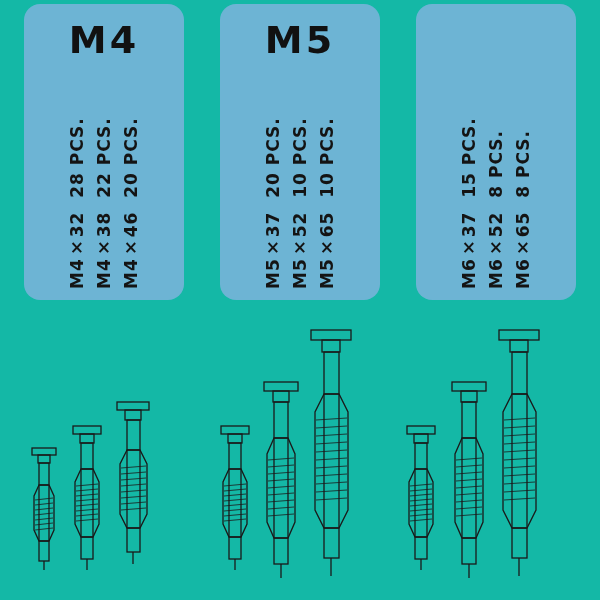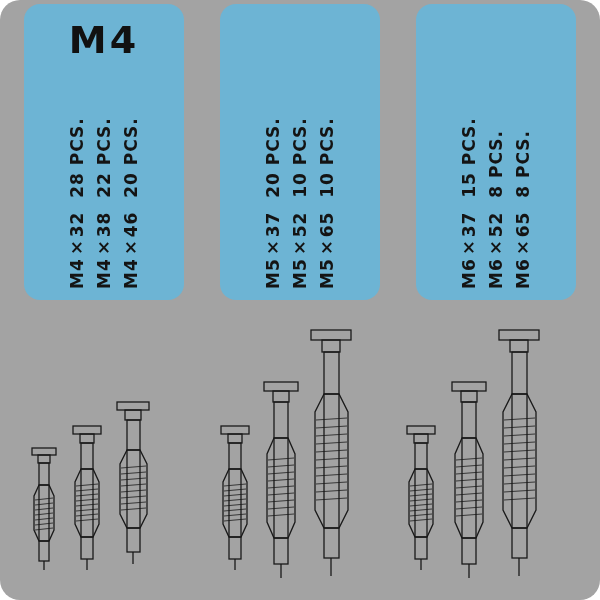--- a/index.html
+++ b/index.html
@@ -11,22 +11,21 @@
     width: 600px;
     height: 600px;
     font-family: "Liberation Sans", sans-serif;
     overflow: hidden;
     position: relative;
   }
   .page {
     position: relative;
     width: 600px;
     height: 600px;
-    background: #a3a3a3;
-    border-radius: 20px;
+    background: #14b8a6;
   }
 
   
   .cards {
     position: absolute;
     top: 4px;
     left: 0;
     width: 600px;
     height: 300px;
     display: flex;
@@ -108,20 +107,21 @@
     <div class="card">
       <div class="card-title">M4</div>
       <div class="card-rows">
         <div class="vrow">M4×32&nbsp;&nbsp;28 PCS.</div>
         <div class="vrow">M4×38&nbsp;&nbsp;22 PCS.</div>
         <div class="vrow">M4×46&nbsp;&nbsp;20 PCS.</div>
       </div>
     </div>
 
     <div class="card">
+      <div class="card-title">M5</div>
       <div class="card-rows">
         <div class="vrow">M5×37&nbsp;&nbsp;20 PCS.</div>
         <div class="vrow">M5×52&nbsp;&nbsp;10 PCS.</div>
         <div class="vrow">M5×65&nbsp;&nbsp;10 PCS.</div>
       </div>
     </div>
 
     <div class="card">
       <div class="card-rows">
         <div class="vrow">M6×37&nbsp;&nbsp;15 PCS.</div>

